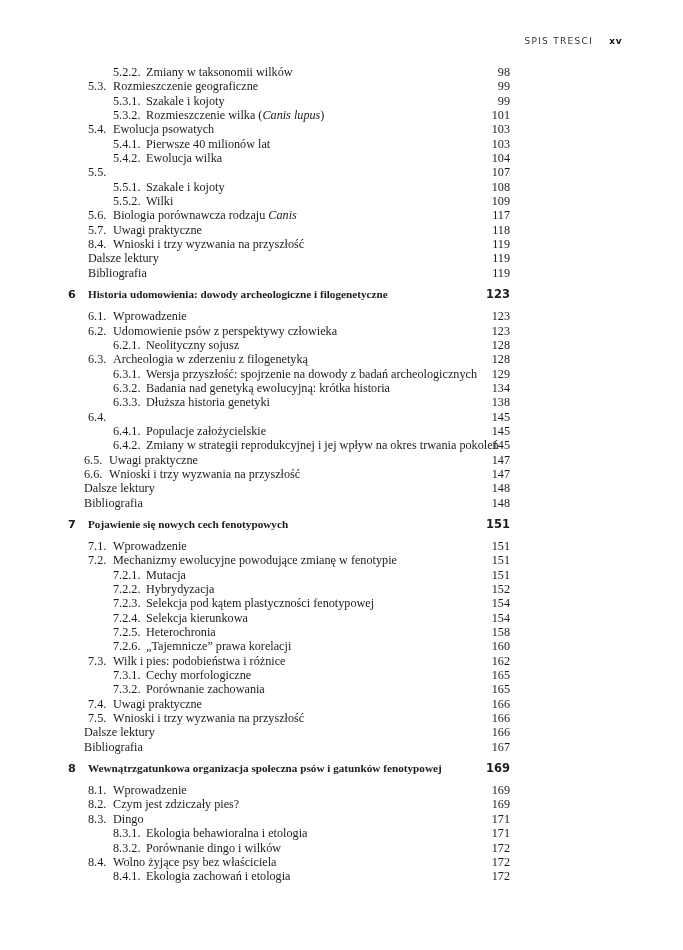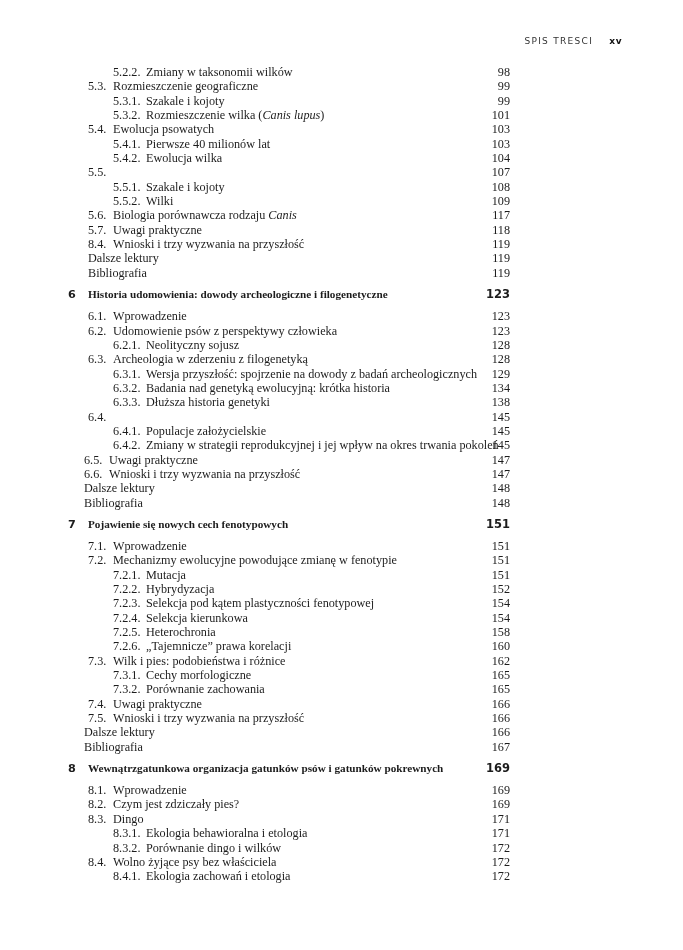--- a/index.html
+++ b/index.html
@@ -249,21 +249,21 @@
     <div class="row l0b">
       <span class="txt"><span>Dalsze lektury</span></span>
       <span class="pg">166</span>
     </div>
     <div class="row l0b">
       <span class="txt"><span>Bibliografia</span></span>
       <span class="pg">167</span>
     </div>
     <div class="row ch" style="margin-top: 0px;">
       <span class="num">8</span>
-      <span class="txt"><span>Wewnątrzgatunkowa organizacja gatunków psów i gatunków pokrewnych</span></span>
+      <span class="txt"><span>Wewnątrzgatunkowa organizacja społeczna psów i gatunków fenotypowej</span></span>
       <span class="pg">169</span>
     </div>
     <div class="row l1">
       <span class="num">8.1.</span>
       <span class="txt"><span>Wprowadzenie</span></span>
       <span class="pg">169</span>
     </div>
     <div class="row l1">
       <span class="num">8.2.</span>
       <span class="txt"><span>Czym jest zdziczały pies?</span></span>

